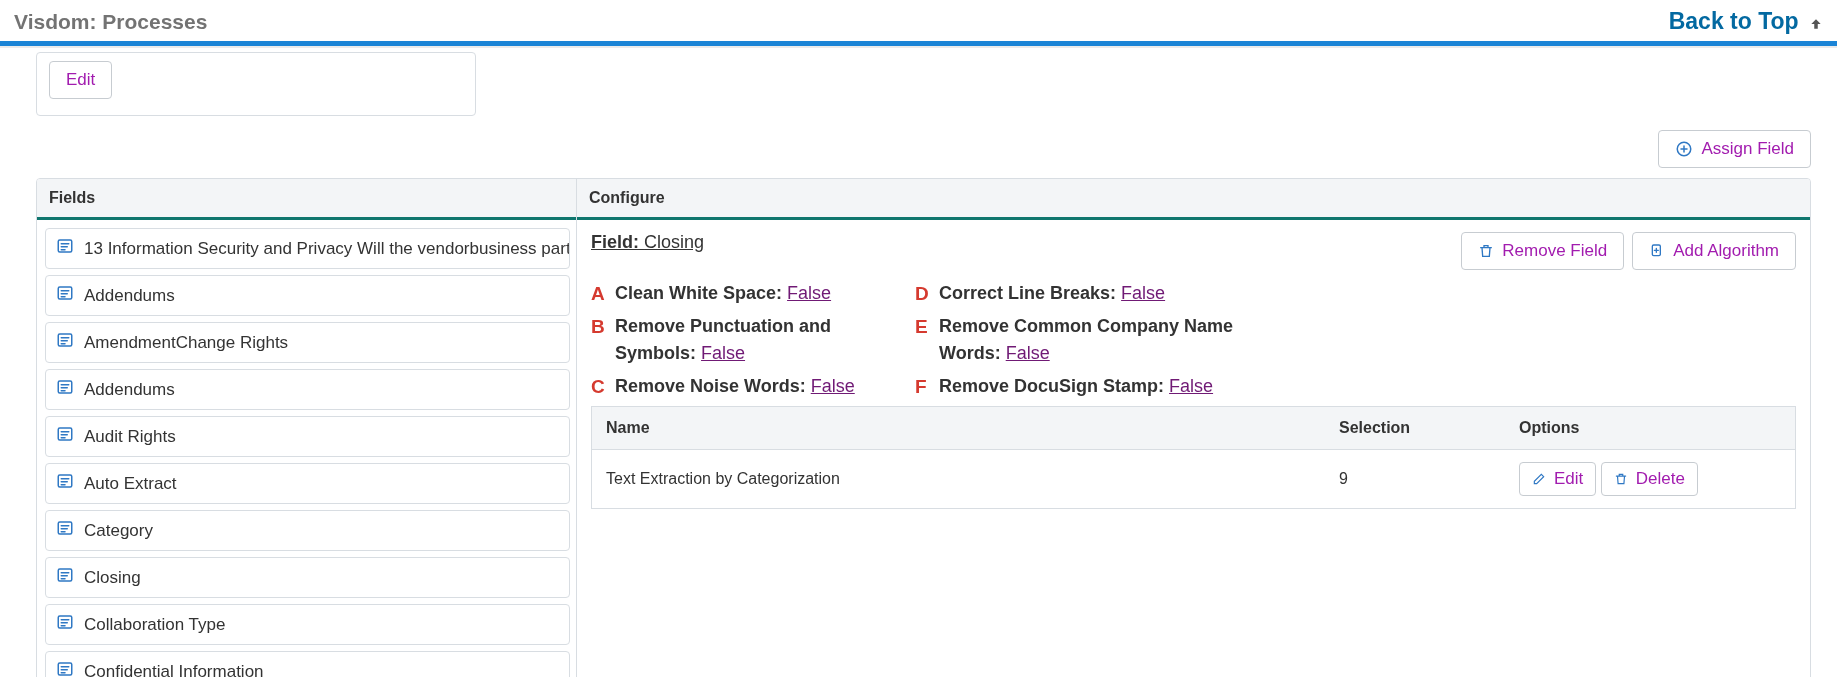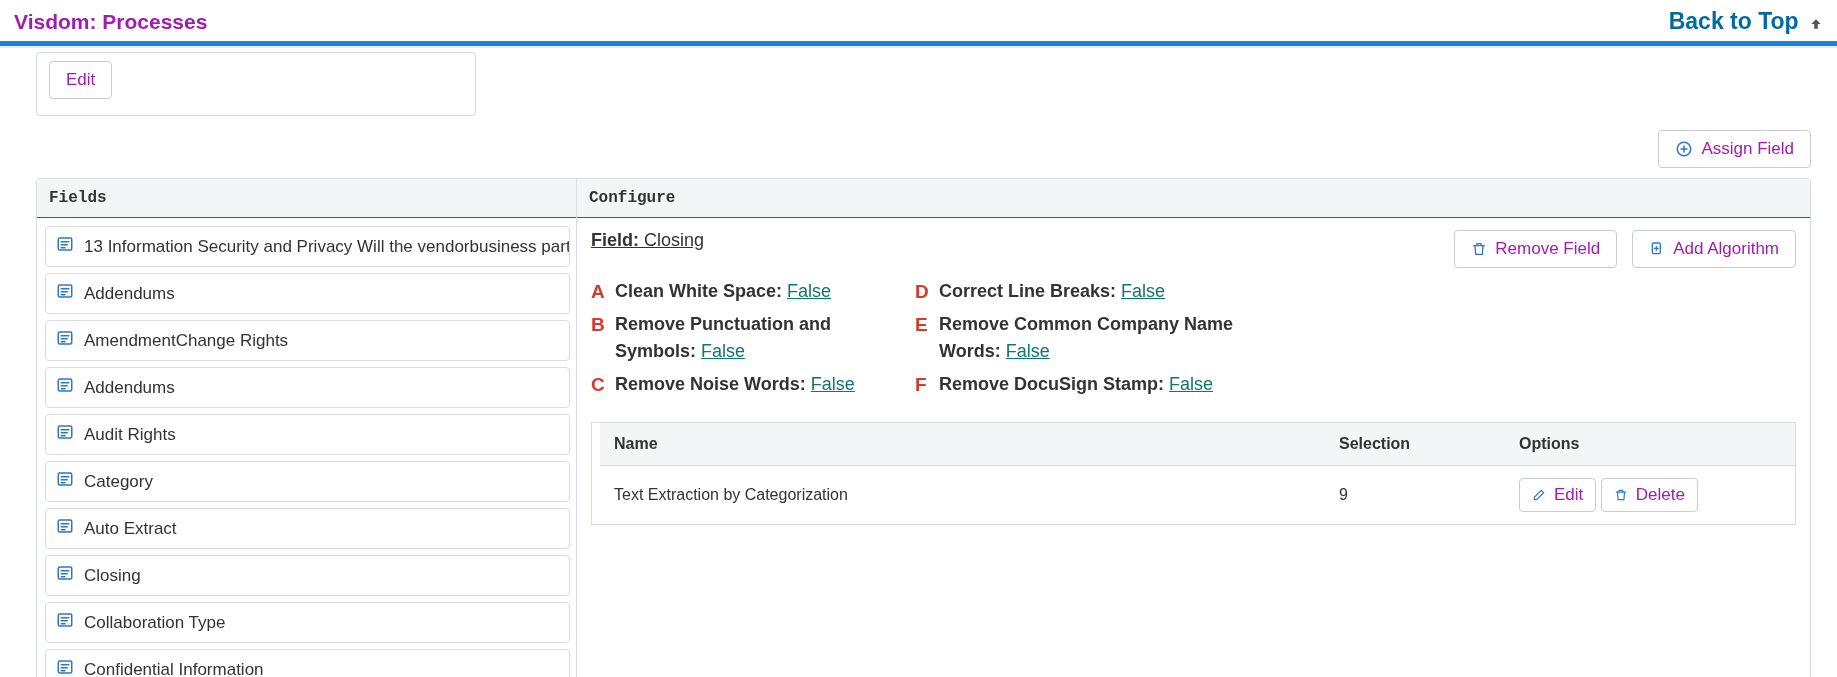--- a/index.html
+++ b/index.html
@@ -1,49 +1,49 @@
 <!DOCTYPE html>
 <html><head>
 <meta charset="utf-8">
 <style>
   * { box-sizing: border-box; }
   html, body { margin:0; padding:0; font-family: "Segoe UI", Arial, sans-serif; font-size:16px; color:#333; background:#fff; }
   .app { width:1837px; }
   .topbar { display:flex; justify-content:space-between; align-items:center; padding:8px 14px 6px 14px; }
-  .title { font-weight:700; font-size:21px; color:#a21caf; }
+  .title { font-weight:700; font-size:21px; color:#737373; }
   .backtop { font-weight:700; font-size:23px; color:#0369a1; cursor:pointer; }
   .backtop svg { vertical-align:-2px; margin-left:4px; }
   .bluebar { height:5px; background:#1b84d6; box-shadow:0 2px 0 rgba(0,0,0,0.08); }
   .content { padding:6px 26px 20px 36px; }
   .edit-card { width:440px; border:1px solid #d8dde2; border-radius:4px; padding:8px 12px 16px 12px; }
   .btn { display:inline-flex; align-items:center; gap:8px; background:#fff; border:1px solid #c7ccd1; border-radius:4px; padding:8px 16px; font-size:17px; color:#a21caf; cursor:pointer; }
   .btn svg { display:block; }
   .icon-blue { color:#2f78c4; }
   .toolbar-right { display:flex; justify-content:flex-end; margin-top:14px; }
   .panel-wrap { display:flex; border:1px solid #d8dde2; border-radius:4px; margin-top:10px; overflow:hidden; }
   .panel-left { width:540px; border-right:1px solid #d8dde2; }
   .panel-right { flex:1; position:relative; }
-  .panel-header { background:#f3f5f7; border-bottom:1px solid #0f766e; padding:10px 12px; font-weight:700; font-size:16px;font-family:Liberation Mono, monospace; }
+  .panel-header { background:#f3f5f7; border-bottom:3px solid #0f766e; padding:10px 12px; font-weight:700; font-size:16px; }
   .fields-body { padding:8px 6px 8px 8px; }
   .field-item { border:1px solid #d8dde2; border-radius:4px; padding:8px 10px; margin-bottom:6px; display:flex; align-items:center; gap:10px; font-size:17px; color:#333; cursor:pointer; white-space:nowrap; overflow:hidden; }
   .field-item .icon { color:#2f78c4; flex:0 0 auto; }
   .configure-body { padding:12px 14px 0 14px; }
   .cfg-top { display:flex; justify-content:space-between; align-items:flex-start; }
   .cfg-field { font-size:18px;text-decoration:underline; }
   .cfg-field b { font-weight:700; }
-  .cfg-buttons { display:flex; gap:15px; }
+  .cfg-buttons { display:flex; gap:8px; }
   .opts-grid { margin-top:10px; display:flex; gap:24px; font-size:18px; }
   .opts-col { flex:0 0 auto; }
   .opts-col.colA { width:300px; }
   .opts-col.colB { width:360px; }
   .opt-row { position:relative; padding-left:24px; margin-bottom:6px; line-height:1.5; }
   .opt-letter { position:absolute; left:0; top:0; font-weight:800; color:#d53a2f; font-size:19px; }
   .opt-label { font-weight:700; }
-  .opt-link { color:#0f766e; text-decoration:underline; cursor:pointer; }
-  .algo-table { margin-top:18px; border:1px solid #d8dde2; border-top:1px solid #d8dde2;padding-left:8px; }
+  .opt-link { color:#701a75; text-decoration:underline; cursor:pointer; }
+  .algo-table { border:1px solid #d8dde2; border-top:1px solid #d8dde2; }
   .algo-head { display:flex; background:#f3f5f7; border-bottom:1px solid #d8dde2; font-weight:700; }
   .algo-head >div, .algo-row >div { padding:12px 14px; }
   .col-name { flex:1 1 auto; }
   .col-sel  { width:180px; }
   .col-opt  { width:290px; }
   .algo-row { display:flex; align-items:center; }
 </style>
 </head>
 <body>
 
@@ -115,28 +115,28 @@
                   <rect x="3" y="4" width="18" height="16" rx="2"></rect>
                   <path d="M7 9h10M7 13h8M7 17h5"></path>
                 </svg></span>
               <span>Audit Rights</span>
             </div>
             <div class="field-item">
               <span class="icon"><svg width="18" height="18" viewBox="0 0 24 24" fill="none" stroke="#2f78c4" stroke-width="2" stroke-linecap="round">
                   <rect x="3" y="4" width="18" height="16" rx="2"></rect>
                   <path d="M7 9h10M7 13h8M7 17h5"></path>
                 </svg></span>
+              <span>Auto Extract</span>
+            </div>
+            <div class="field-item">
+              <span class="icon"><svg width="18" height="18" viewBox="0 0 24 24" fill="none" stroke="#2f78c4" stroke-width="2" stroke-linecap="round">
+                  <rect x="3" y="4" width="18" height="16" rx="2"></rect>
+                  <path d="M7 9h10M7 13h8M7 17h5"></path>
+                </svg></span>
               <span>Category</span>
-            </div>
-            <div class="field-item">
-              <span class="icon"><svg width="18" height="18" viewBox="0 0 24 24" fill="none" stroke="#2f78c4" stroke-width="2" stroke-linecap="round">
-                  <rect x="3" y="4" width="18" height="16" rx="2"></rect>
-                  <path d="M7 9h10M7 13h8M7 17h5"></path>
-                </svg></span>
-              <span>Auto Extract</span>
             </div>
             <div class="field-item">
               <span class="icon"><svg width="18" height="18" viewBox="0 0 24 24" fill="none" stroke="#2f78c4" stroke-width="2" stroke-linecap="round">
                   <rect x="3" y="4" width="18" height="16" rx="2"></rect>
                   <path d="M7 9h10M7 13h8M7 17h5"></path>
                 </svg></span>
               <span>Closing</span>
             </div>
             <div class="field-item">
               <span class="icon"><svg width="18" height="18" viewBox="0 0 24 24" fill="none" stroke="#2f78c4" stroke-width="2" stroke-linecap="round">

